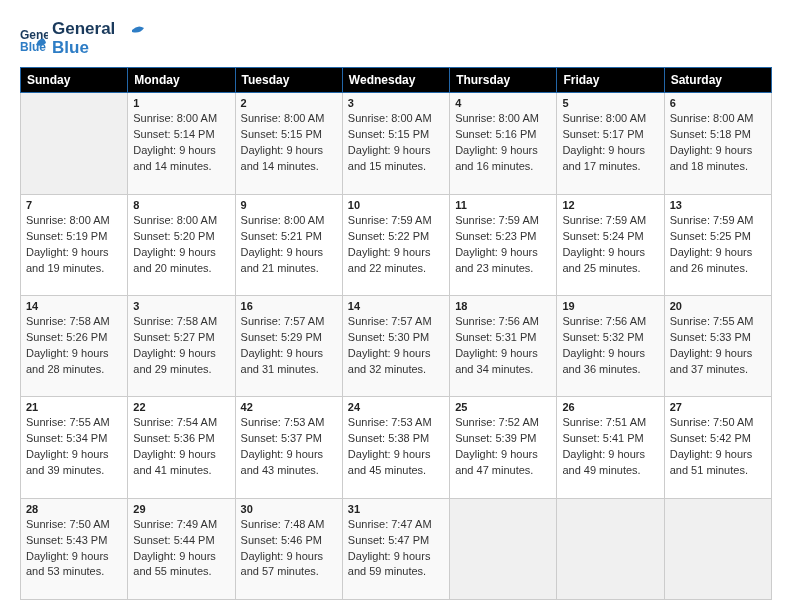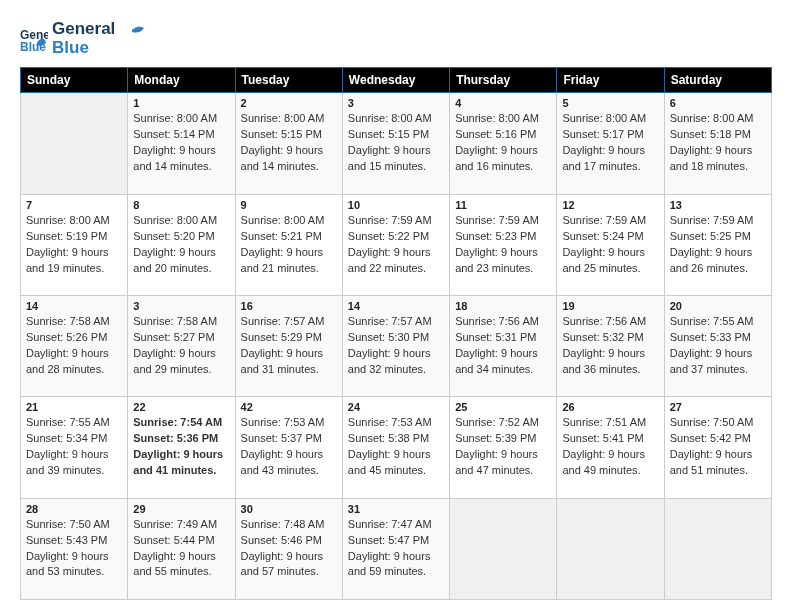--- a/index.html
+++ b/index.html
@@ -259,21 +259,21 @@
         </tr>
         <tr>
           <td>
             <div class="day-num">21</div>
             <div class="day-info" style="white-space: pre-line;">Sunrise: 7:55 AM
 Sunset: 5:34 PM
 Daylight: 9 hours and 39 minutes.</div>
           </td>
           <td>
             <div class="day-num">22</div>
-            <div class="day-info" style="white-space: pre-line; font-weight: bold;">Sunrise: 7:54 AM
+            <div class="day-info" style="white-space: pre-line;">Sunrise: 7:54 AM
 Sunset: 5:36 PM
 Daylight: 9 hours and 41 minutes.</div>
           </td>
           <td>
             <div class="day-num">42</div>
             <div class="day-info" style="white-space: pre-line;">Sunrise: 7:53 AM
 Sunset: 5:37 PM
 Daylight: 9 hours and 43 minutes.</div>
           </td>
           <td>

